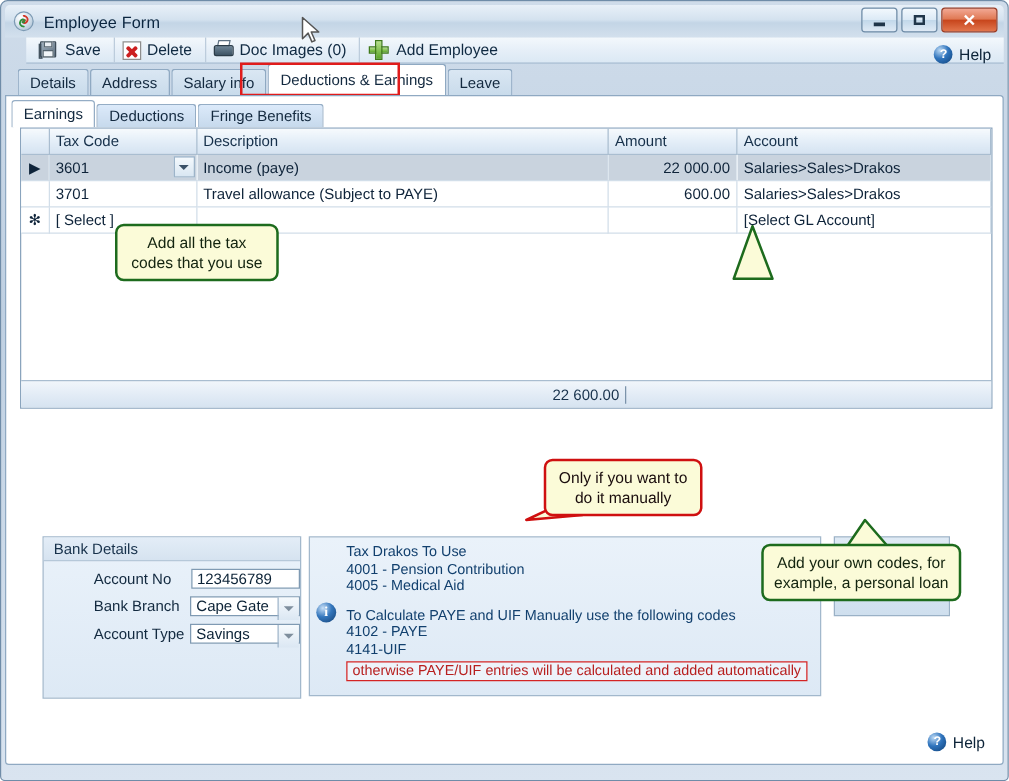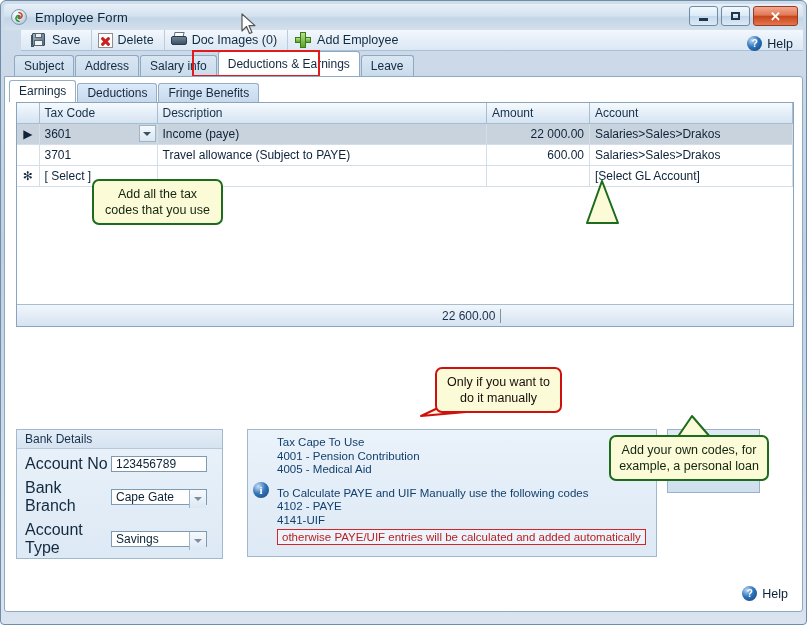--- a/index.html
+++ b/index.html
@@ -220,35 +220,35 @@
   #bottom {
     position: absolute;
     left: 11px; top: 352px;
     right: 8px; height: 140px;
   }
   .panel {
     background: linear-gradient(to bottom, #eaf2fa 0%, #dde9f5 100%);
     border: 1px solid #a2b8cc;
   }
   #bank-panel {
-    position: absolute; left: 0; top: 0;
+    position: absolute; left: 18px; top: 0;
     width: 207px; height: 130px;
   }
   #bank-title {
     height: 19px; line-height: 18px;
     padding-left: 8px;
     font-size: 12px; color: #17314b;
     background: linear-gradient(to bottom, #e3edf7, #d6e3f0);
     border-bottom: 1px solid #b6c8d9;
   }
   .field-row {
     display: flex; align-items: center;
     margin: 6px 0 0 8px;
   }
-  .field-label { width: 86px; font-size: 16px; color: #12293f; }
+  .field-label { width: 86px; font-size: 12px; color: #12293f; margin-left: 32px; }
   .field-input {
     width: 96px; height: 16px;
     border: 1px solid #7f9ab3;
     background: #ffffff;
     font-size: 12px; color: #0b2236;
     padding: 1px 4px;
     display: flex; align-items: center;
   }
   .field-combo { position: relative; padding-right: 12px; }
   .combo-btn {
@@ -411,21 +411,21 @@
       </span>
       <span class="tb-label">Add Employee</span>
     </div>
     <div id="help-top">
       <span class="help-ico">?</span>
       <span>Help</span>
     </div>
   </div>
 
   <div id="outer-tabs">
-    <div class="otab">Subject</div>
+    <div class="otab">Details</div>
     <div class="otab">Address</div>
     <div class="otab">Salary info</div>
     <div class="otab active">Deductions &amp; Earnings</div>
     <div class="otab">Leave</div>
     <div id="otab-highlight"></div>
   </div>
 
   <div id="page">
 
     <div id="inner-tabs">
@@ -502,21 +502,21 @@
             <span>Savings</span>
             <span class="combo-btn">
                 <span class="caret-small"></span>
               </span>
           </span>
         </div>
       </div>
 
       <div id="codes-panel" class="panel">
         <div id="info-icon">i</div>
-        <div class="codes-line">Tax Cape To Use</div>
+        <div class="codes-line">Tax Drakos To Use</div>
         <div class="codes-line">4001 - Pension Contribution</div>
         <div class="codes-line">4005 - Medical Aid</div>
         <div class="codes-gap"></div>
         <div class="codes-line">To Calculate PAYE and UIF Manually use the following codes</div>
         <div class="codes-line">4102 - PAYE</div>
         <div class="codes-line">4141-UIF</div>
         <div id="codes-warn">otherwise PAYE/UIF entries will be calculated and added automatically</div>
       </div>
 
       <div id="addedit-btn">

